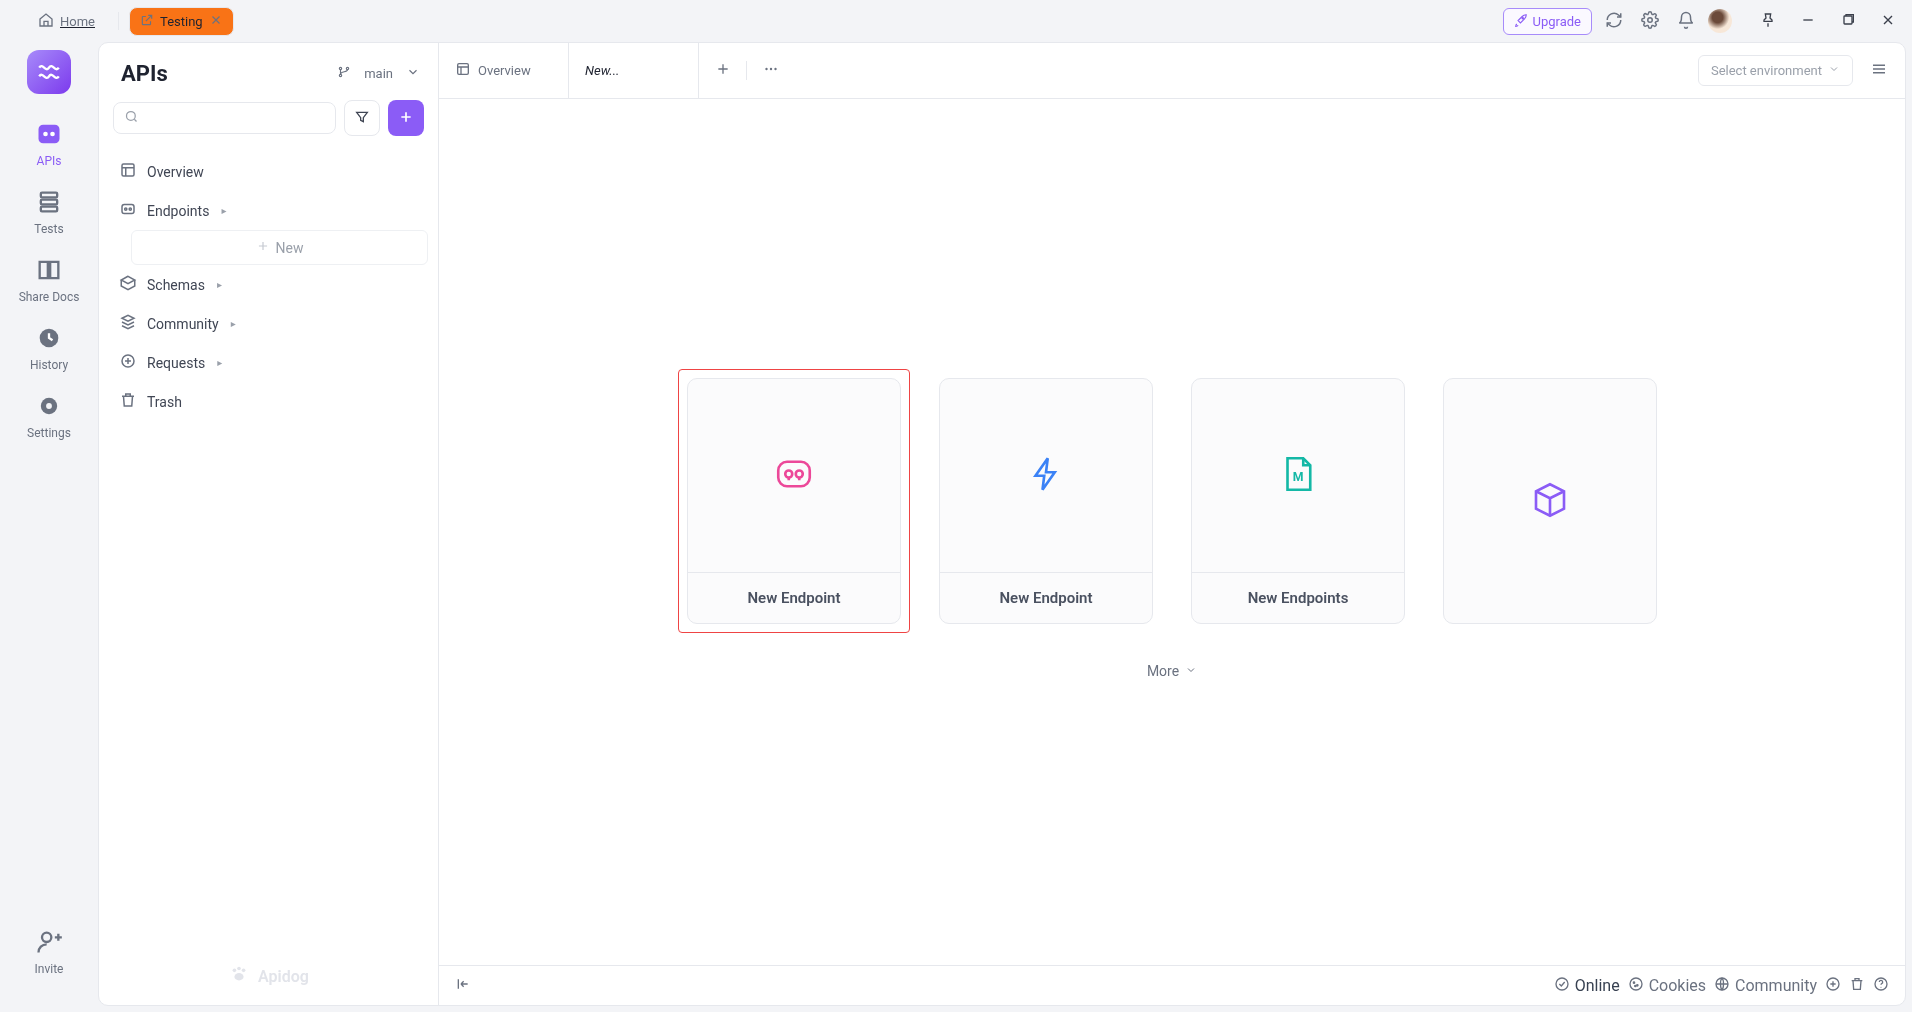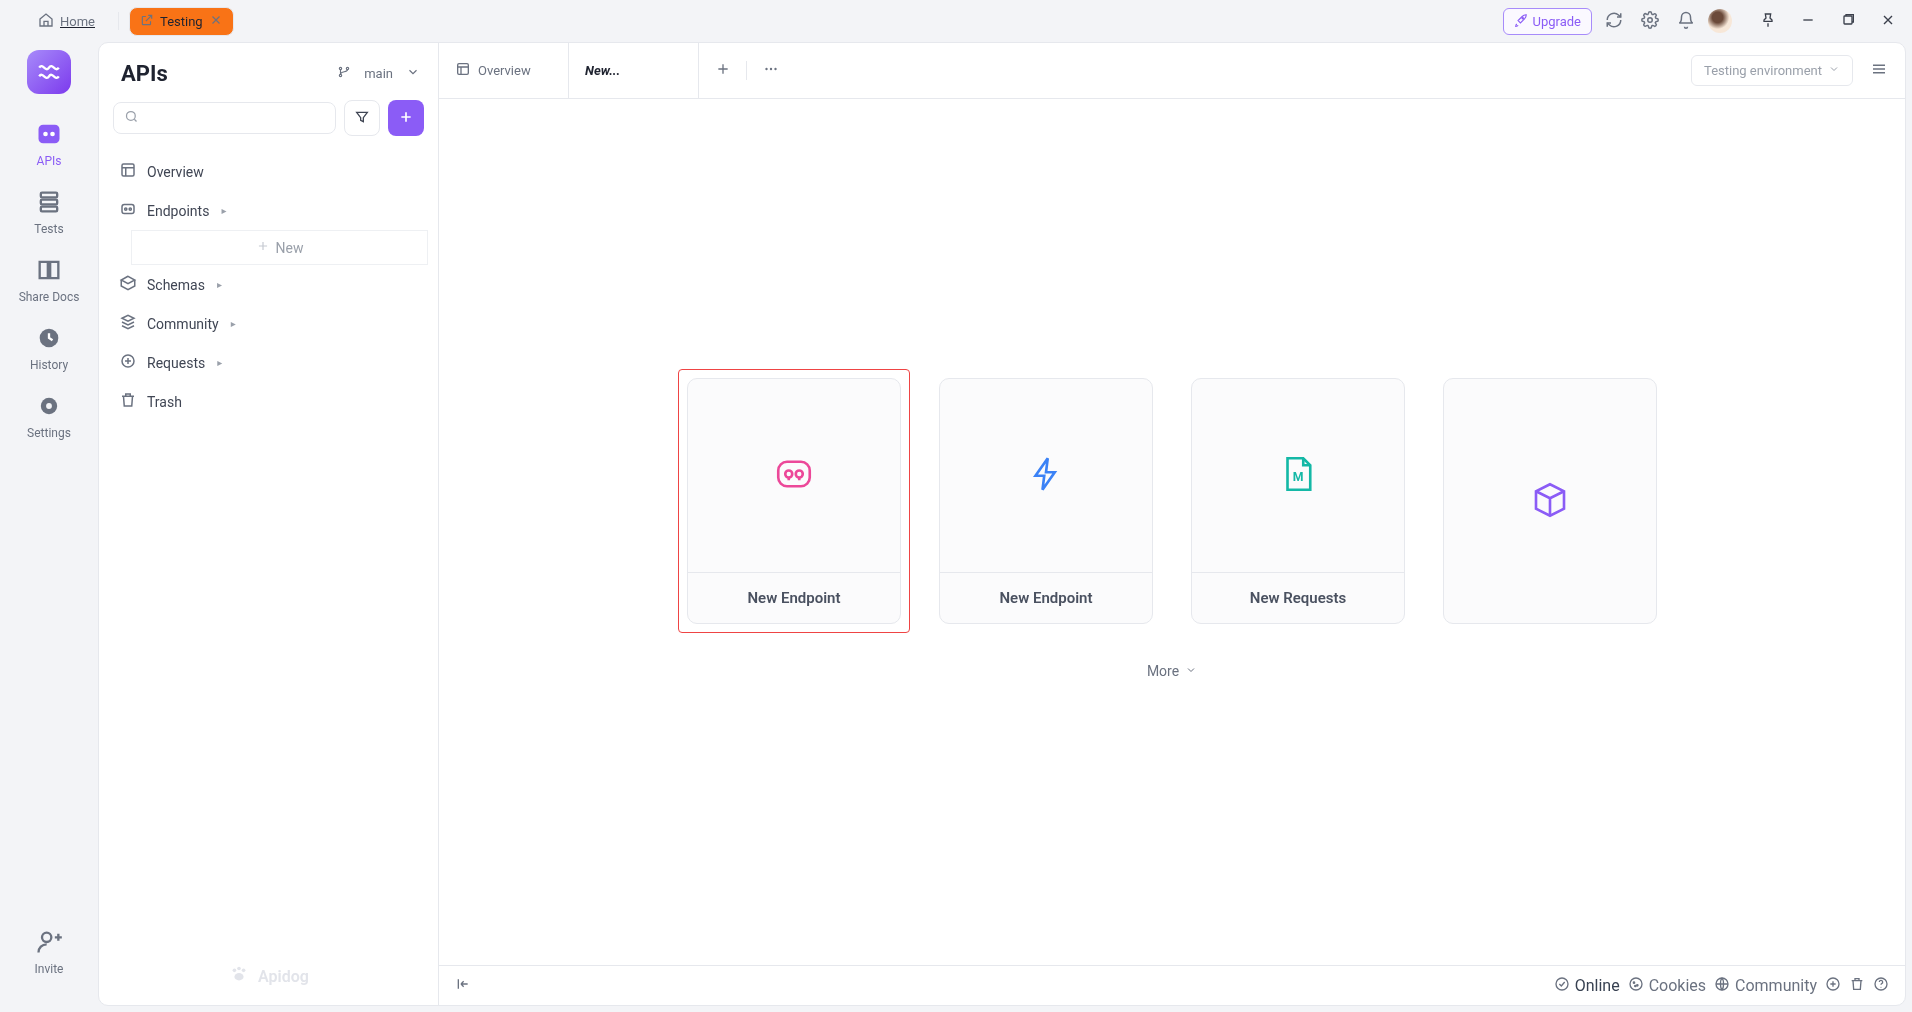--- a/index.html
+++ b/index.html
@@ -62,29 +62,29 @@
   .sidebar-controls { display:flex; gap:8px; padding: 0 14px 12px 14px; align-items:center; }
   .search-box { flex:1; display:flex; align-items:center; gap:6px; border:1px solid var(--border); border-radius:8px; padding: 6px 10px; color: var(--text-light); }
   .search-box input { border:none; outline:none; flex:1; font-size:13px; background:transparent; }
   .filter-btn { width:36px; height:36px; border:1px solid var(--border); border-radius:8px; display:flex; align-items:center; justify-content:center; cursor:pointer; }
   .add-btn { width:36px; height:36px; border:none; border-radius:8px; display:flex; align-items:center; justify-content:center; cursor:pointer; background: var(--purple); color:#fff; }
   .add-btn svg { stroke:#fff; }
   .tree { padding: 4px 10px; }
   .tree-item { display:flex; align-items:center; gap:10px; padding:9px 10px; border-radius:6px; cursor:pointer; color:#404654; font-size:14px; }
   .tree-item svg { width:18px; height:18px; stroke:#6b7280; fill:none; }
   .tree-item .caret { margin-left:2px; font-size:10px; color: var(--text-light); }
-  .tree-new-placeholder { margin-left: 22px; border:1px solid #eef0f3; border-radius:0; padding:8px; display:flex; align-items:center; justify-content:center; gap:6px; color: var(--text-light); font-size:14px; }
+  .tree-new-placeholder { margin-left: 22px; border:1px solid #eef0f3; border-radius:6px; padding:8px; display:flex; align-items:center; justify-content:center; gap:6px; color: var(--text-light); font-size:14px; }
   .sidebar-footer { margin-top:auto; padding: 16px; display:flex; justify-content:center; color:#e2e4ea; gap:8px; align-items:center; font-size:16px; font-weight:600; }
 
   
   .main { flex:1; display:flex; flex-direction:column; }
   .main-tabs { height:56px; border-bottom:1px solid var(--border); display:flex; align-items:stretch; }
   .main-tab { width:130px; display:flex; align-items:center; gap:7px; padding: 0 16px; border-right:1px solid var(--border); cursor:pointer; color: var(--text-muted); }
   .main-tab svg { width:16px; height:16px; stroke: var(--text-muted); }
-  .main-tab.active { color: var(--text); font-style: italic; font-weight: 700; position:relative; }
+  .main-tab.active { color: var(--text); font-style: italic; font-weight: 400; position:relative; }
   .tab-tools { display:flex; align-items:center; }
   .tab-tool-btn { width:48px; display:flex; align-items:center; justify-content:center; color: var(--text-muted); cursor:pointer; border-right:1px solid var(--border); }
   .tab-tool-btn.no-border { border-right:none; }
   .main-tabs .right-area { margin-left:auto; display:flex; align-items:center; gap:12px; padding-right:12px; }
   .env-select { border:1px solid var(--border); border-radius:6px; padding:7px 12px; display:flex; align-items:center; gap:6px; color: var(--text-light); cursor:pointer; font-size:13px; }
   .panel-toggle { width:28px; height:28px; display:flex; align-items:center; justify-content:center; cursor:pointer; }
 
   .main-body { flex:1; overflow:auto; position:relative; }
   .cards-wrap { display:flex; gap:20px; justify-content:center; margin-top: 270px; }
   .card-frame { border:1px solid transparent; border-radius:4px; padding:8px; }
@@ -391,21 +391,21 @@
           <div class="tab-tool-btn no-border">
             <span><svg width="18" height="18" viewBox="0 0 24 24" fill="#6b7280">
                   <circle cx="6" cy="12" r="1.6"></circle>
                   <circle cx="12" cy="12" r="1.6"></circle>
                   <circle cx="18" cy="12" r="1.6"></circle>
                 </svg></span>
           </div>
         </div>
         <div class="right-area">
           <div class="env-select">
-            <span>Testing environment</span>
+            <span>Select environment</span>
             <span><svg width="12" height="12" viewBox="0 0 24 24" fill="none" stroke="#9aa0aa" stroke-width="2">
                   <path d="M6 9l6 6 6-6"></path>
                 </svg></span>
           </div>
           <div class="panel-toggle">
             <span><svg width="18" height="18" viewBox="0 0 24 24" fill="none" stroke="#6b7280" stroke-width="2">
                   <path d="M4 7h16M4 12h16M4 17h16"></path>
                 </svg></span>
           </div>
         </div>
@@ -444,21 +444,21 @@
             <div class="card">
               <div class="card-icon-area">
                 <span>
                   <svg viewBox="0 0 48 48" fill="none" stroke="#14b8a6" stroke-width="3">
                       <path d="M12 6h18l8 8v28H12V6Z"></path>
                       <path d="M30 6v8h8"></path>
                       <text x="24" y="32" text-anchor="middle" font-size="14" font-weight="700" fill="#14b8a6" stroke="none">M</text>
                     </svg>
                 </span>
               </div>
-              <div class="card-label">New Requests</div>
+              <div class="card-label">New Endpoints</div>
             </div>
           </div>
           <div class="card-frame">
             <div class="card">
               <div class="card-icon-area">
                 <span>
                   <svg viewBox="0 0 48 48" fill="none" stroke="#8b5cf6" stroke-width="3">
                       <path d="M24 6 8 14v20l16 8 16-8V14L24 6Z"></path>
                       <path d="M8 14l16 8 16-8M24 22v20"></path>
                     </svg>

